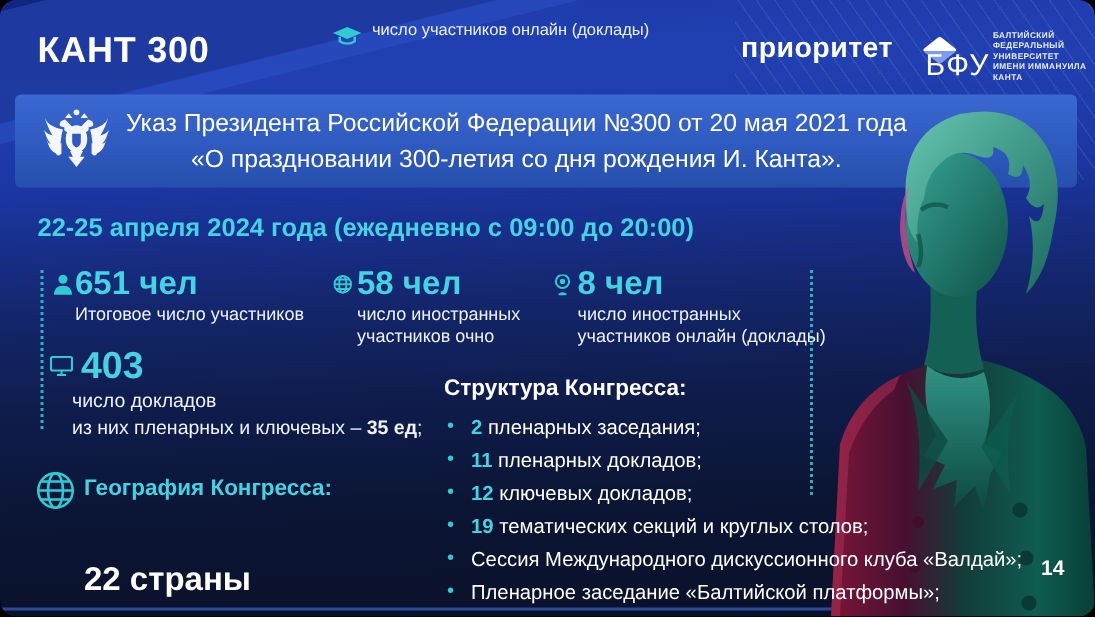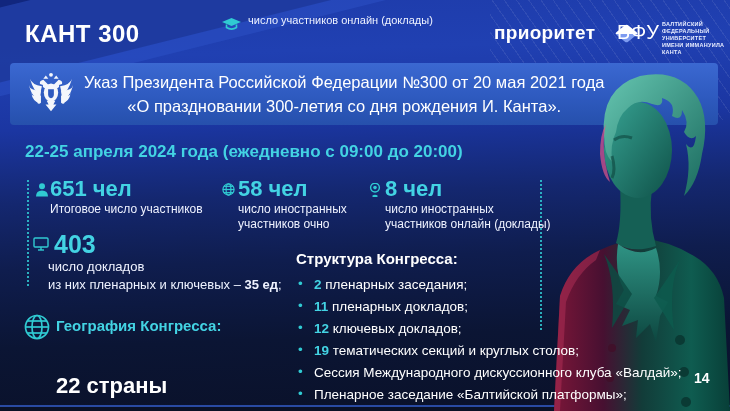--- a/index.html
+++ b/index.html
@@ -4,20 +4,21 @@
 <style>
   * { margin:0; padding:0; box-sizing:border-box; }
   html,body { background:#000; }
   body { font-family:"Liberation Sans","DejaVu Sans",sans-serif; }
 
   .slide {
     position:relative; width:730px; height:411px; overflow:hidden;
     background:linear-gradient(178deg,#1e3cab 0%, #2040b2 14%, #1b36a2 30%,
                #14276f 47%, #0f1d4e 62%, #0b1534 80%, #0a1129 100%);
     color:#fff;
+    border-radius:11px;
   }
   
   .band { position:absolute; pointer-events:none; }
   .band-dark  { top:-74px; left:-60px; width:480px; height:110px;
                 background:#0e2173; opacity:.8; transform:rotate(-14deg); }
   .band-light { top:-26px; left:-140px; width:560px; height:86px;
                 background:#2e54c9; opacity:.45; transform:rotate(-14deg); }
   .hatch { top:0; right:0; width:240px; height:120px; opacity:.08;
            background:repeating-linear-gradient(55deg,#fff 0 1px,transparent 1px 10px); }
 
@@ -35,21 +36,21 @@
   .stat-value { color:#43d3e3; font-size:20px; font-weight:700; line-height:24px; }
   .online-stat .caption { font-size:11px; color:#eef2ff; margin-top:2px; }
 
   .priority { position:absolute; left:494px; top:22px; display:flex; align-items:center;
               gap:24px; z-index:3; }
   .priority .word { font-size:19px; font-weight:700; letter-spacing:.3px; }
   .diamond { width:15px; height:15px; transform:rotate(45deg) skew(-6deg,-6deg);
              background:linear-gradient(135deg,#ffffff 0 52%,#7d9bf0 52% 100%);
              border-radius:2px; }
   .bfu { position:absolute; left:617px; top:21px; display:flex; gap:2px; z-index:3;
-         align-items:flex-start; }
+         align-items:flex-end; }
   .bfu .abbr { font-size:20px; font-weight:500; letter-spacing:1px; }
   .bfu .lines { font-size:5.5px; font-weight:700; line-height:7px; letter-spacing:.3px;
                 color:#e8edff; text-transform:uppercase; }
 
   
   .banner { position:absolute; left:10px; top:63px; width:708px; height:62px;
             border-radius:4px; z-index:1;
             background:linear-gradient(180deg,#3b68d1 0%,#2e5abf 55%,#2650ac 100%); }
   .banner .eagle { position:absolute; left:18px; top:8px; }
   .banner .text { position:absolute; left:74px; top:7px; font-size:16.5px;

